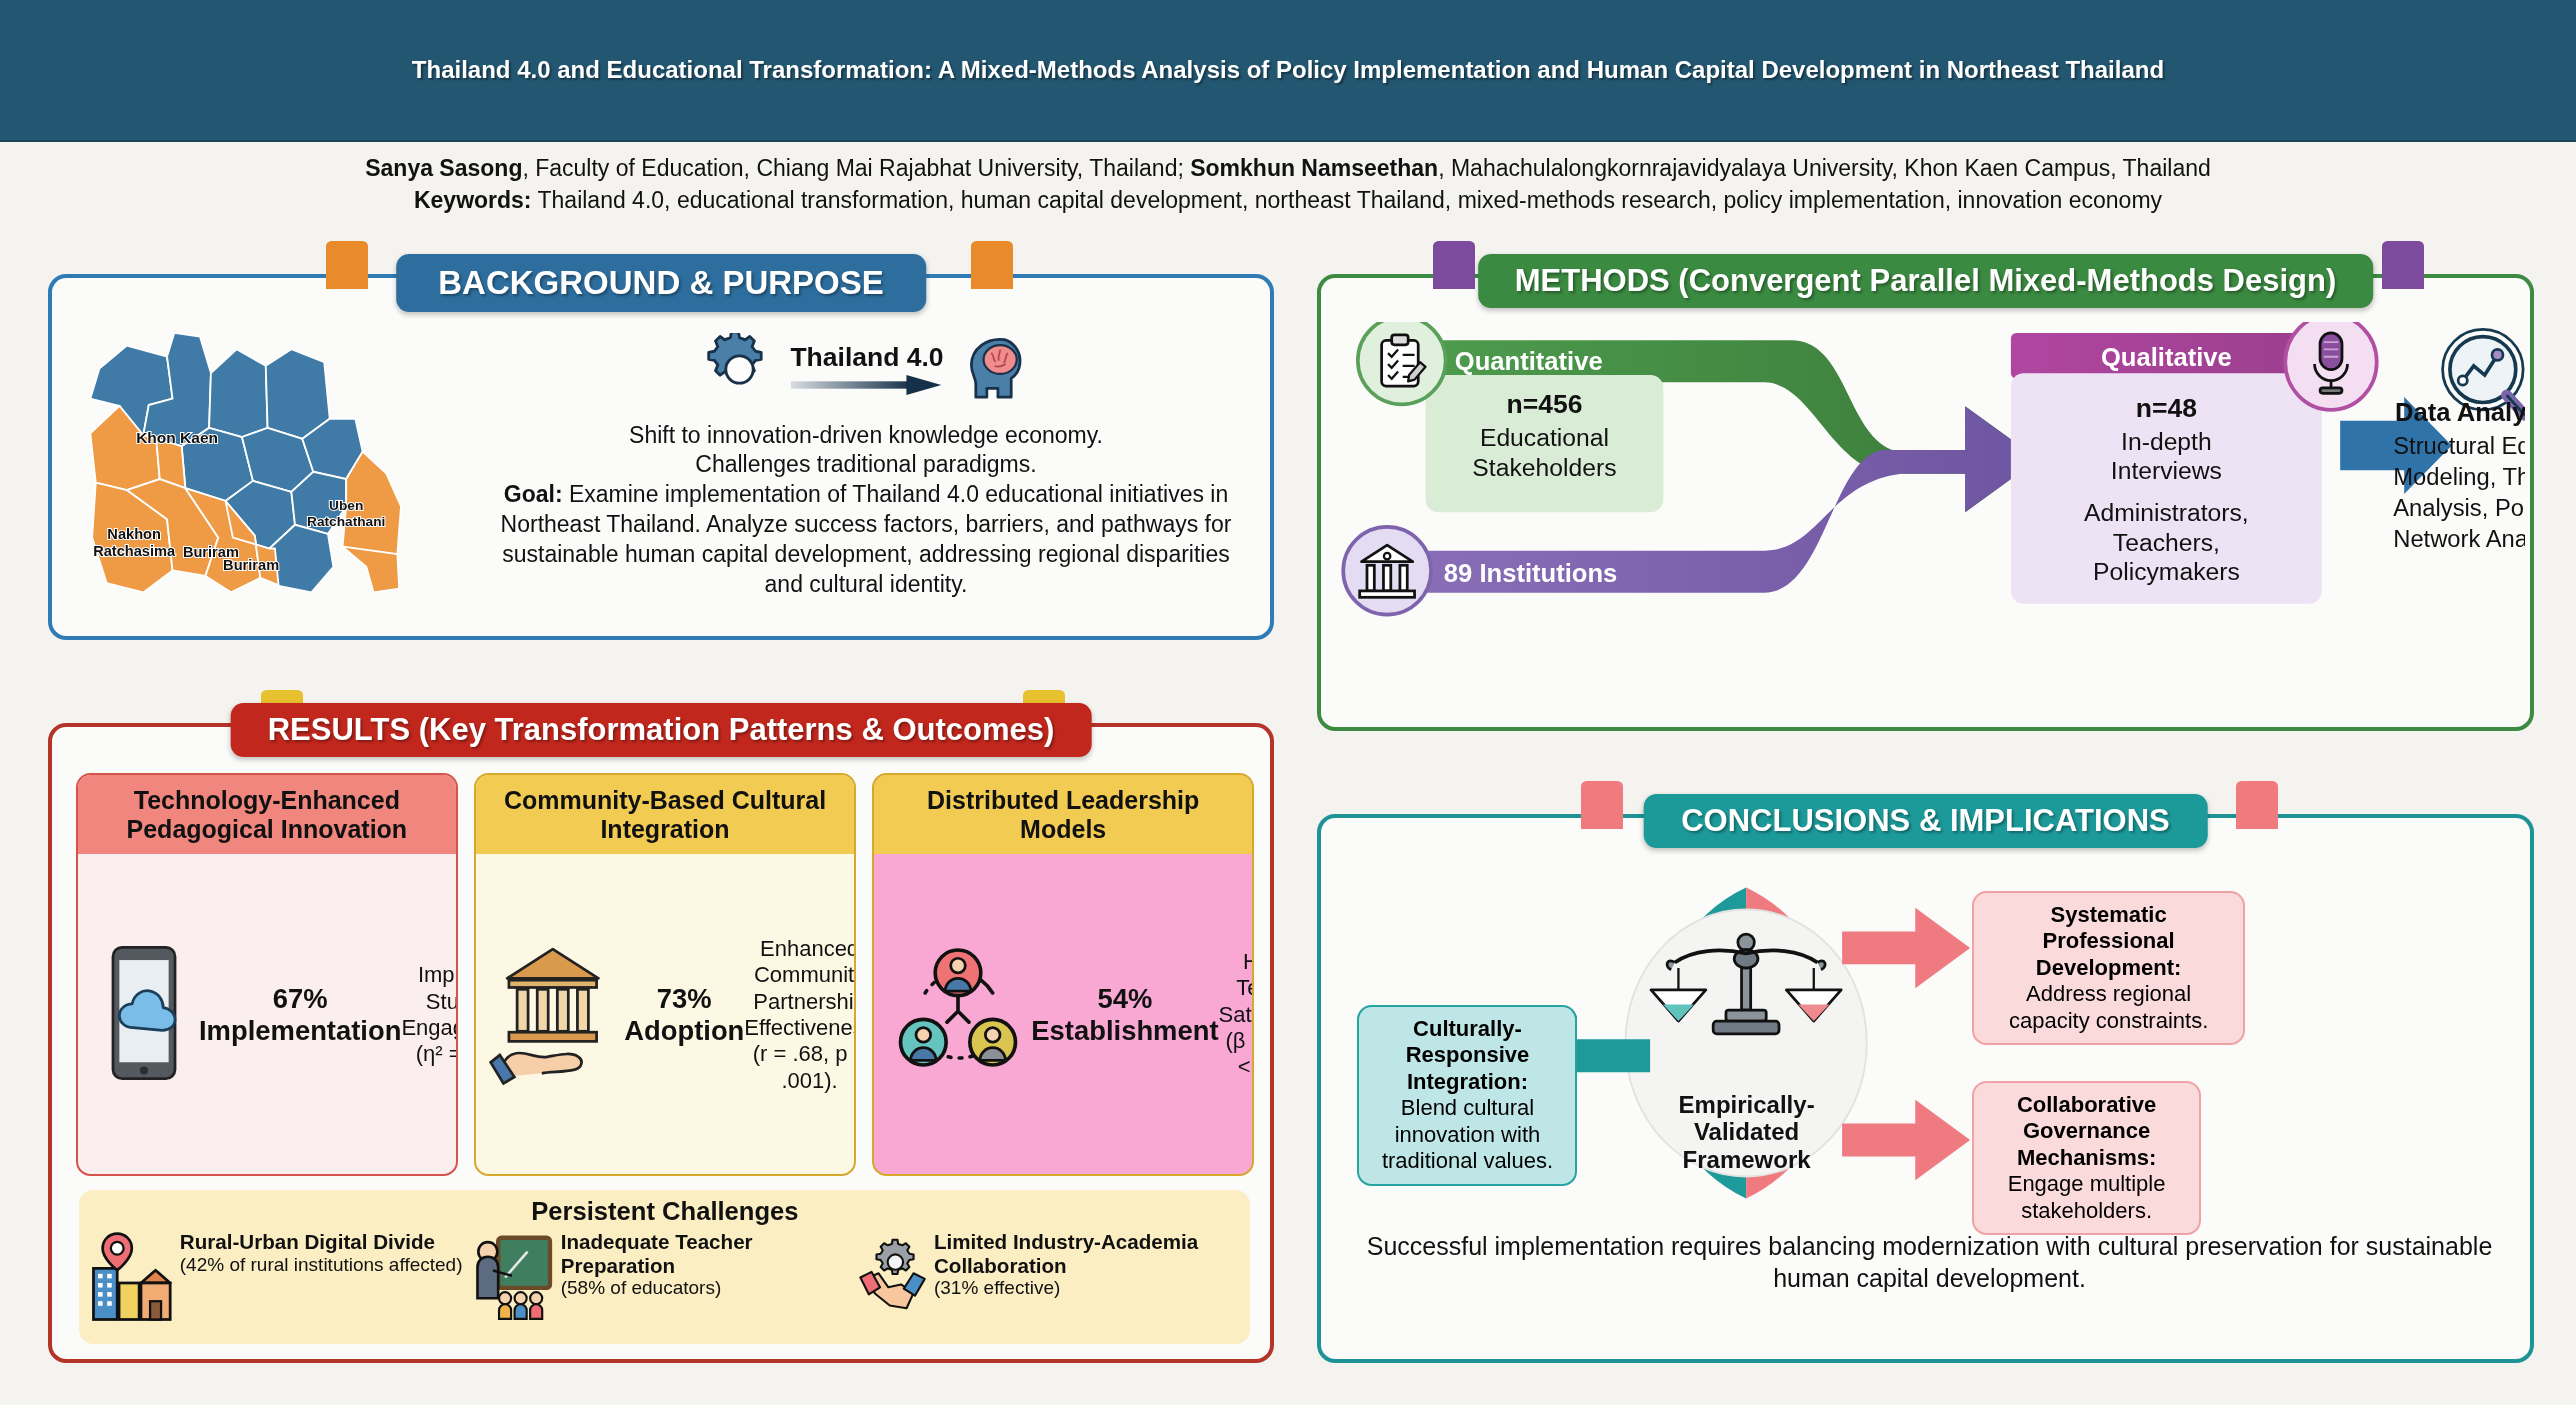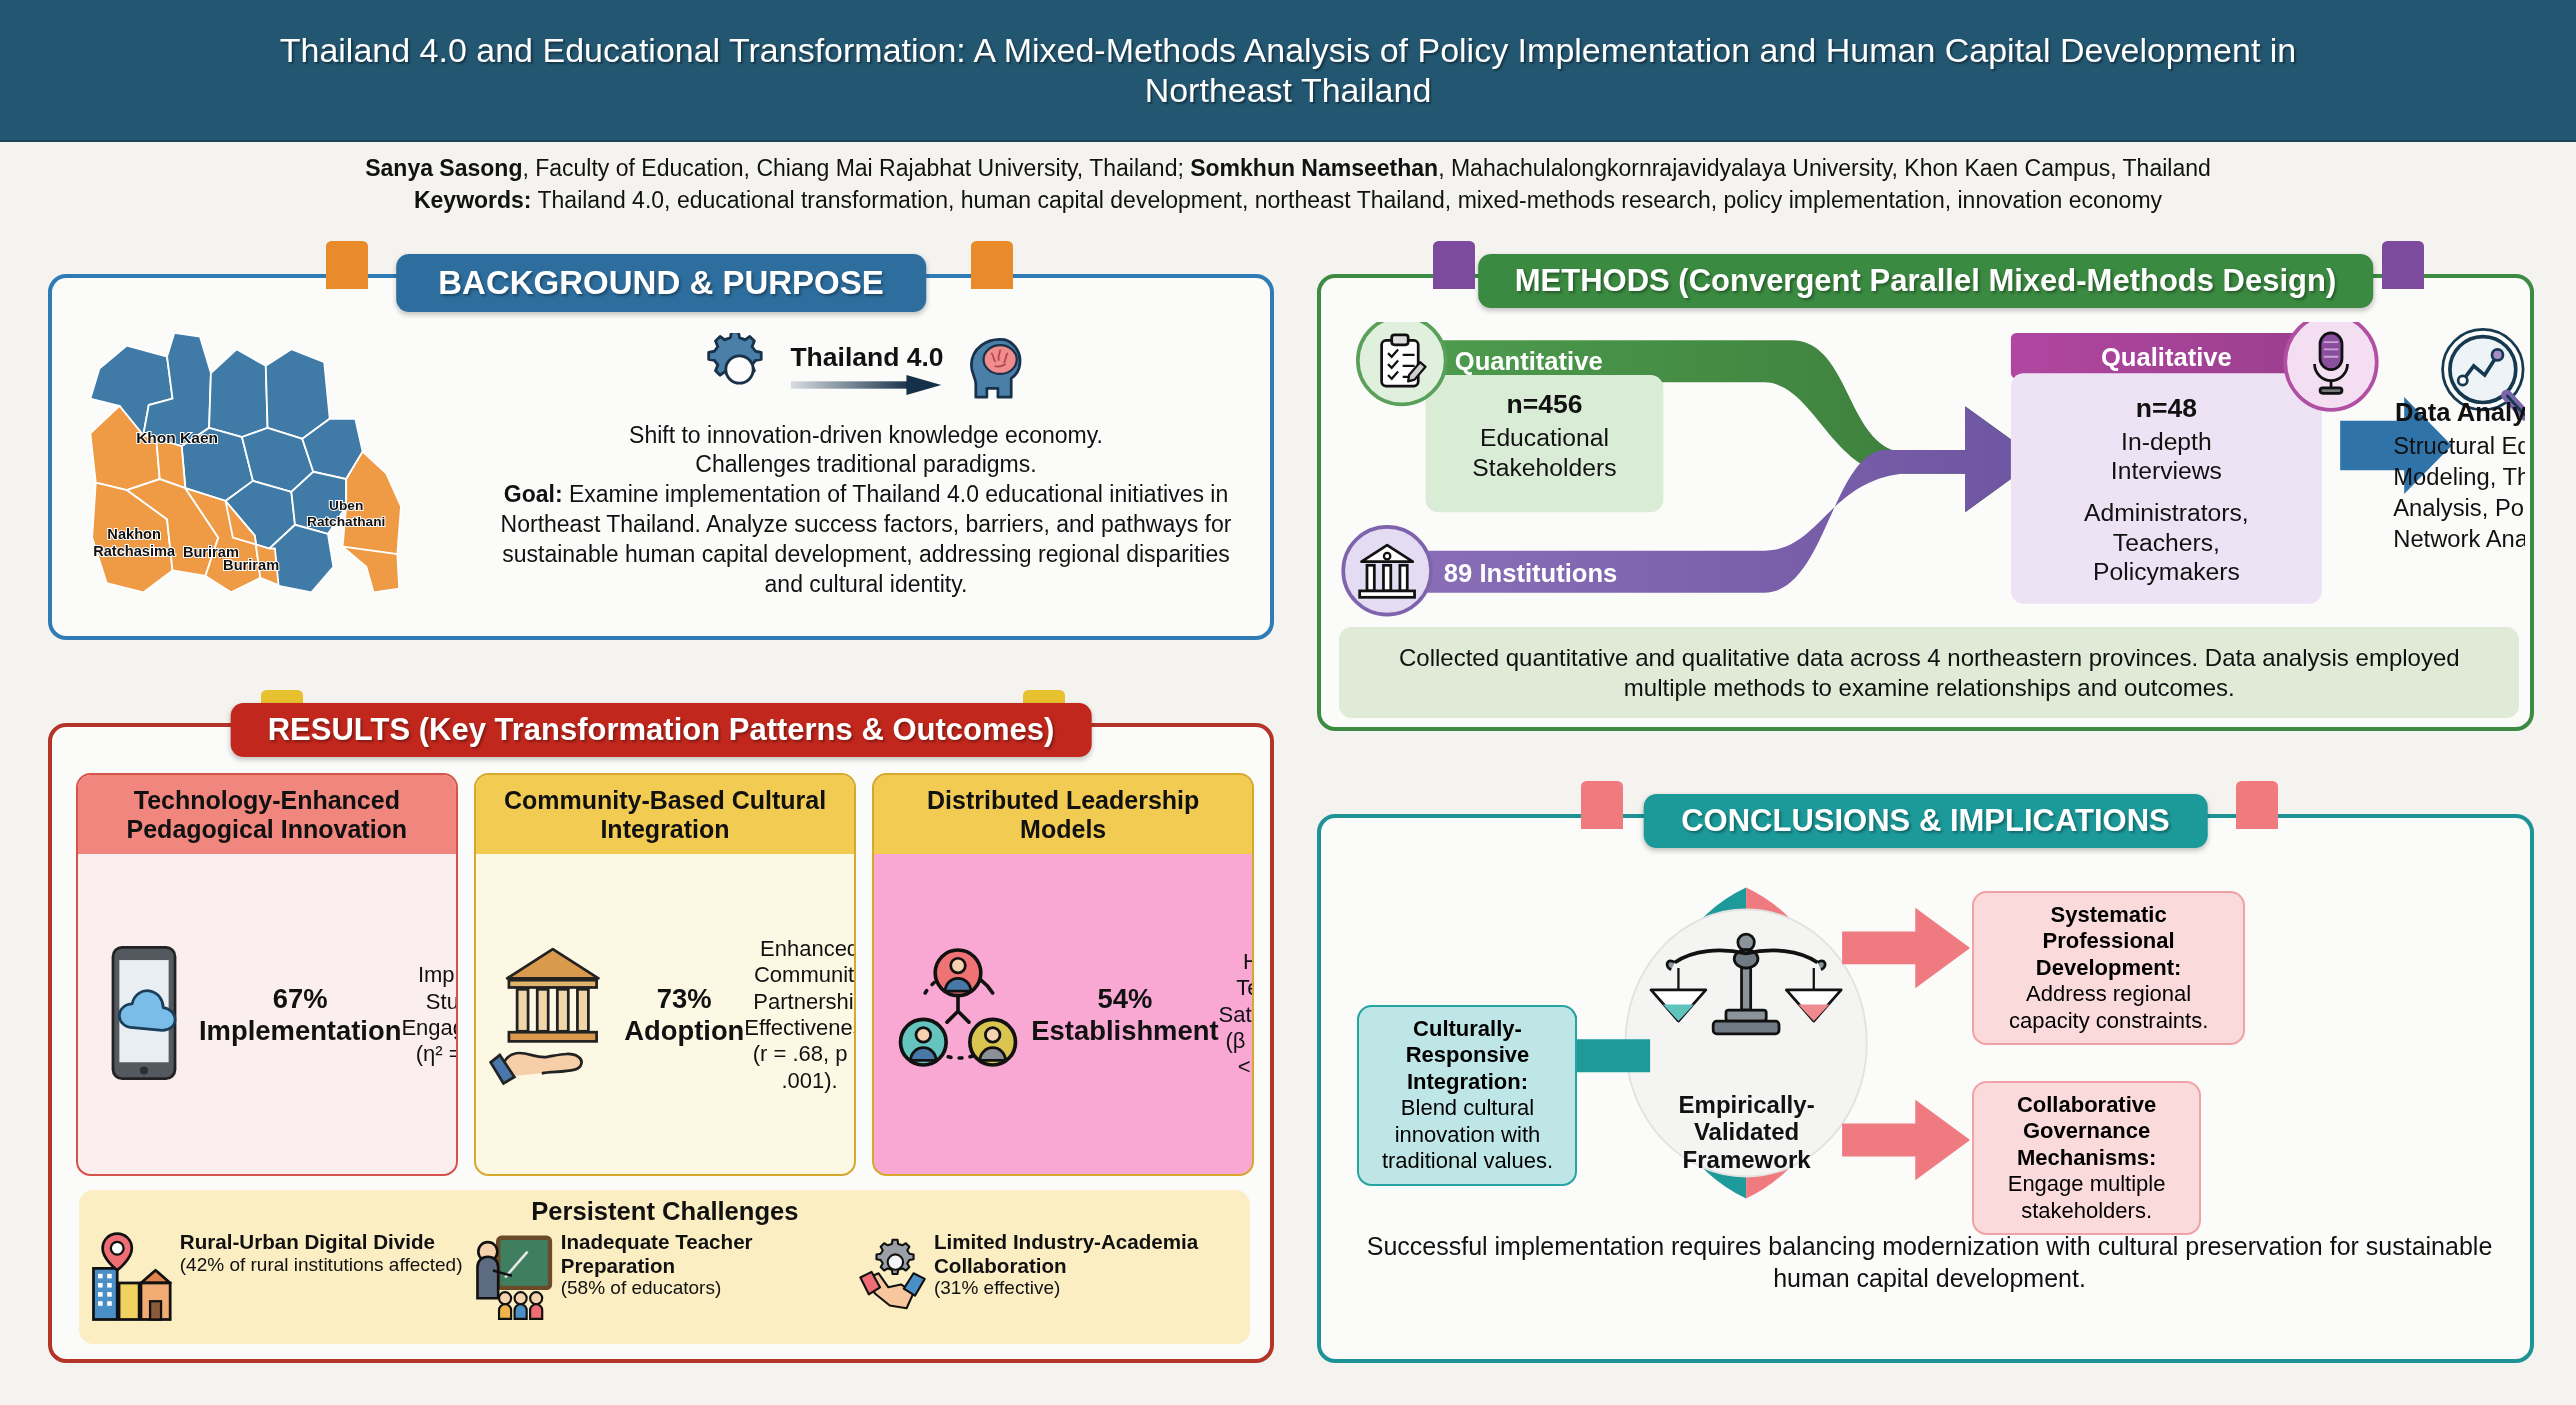--- a/index.html
+++ b/index.html
@@ -12,21 +12,21 @@
   #poster { position: relative; width: 2576px; height: 1405px; background:#f4f3f0; }
 
   
   .title-bar {
     position:absolute; left:0; top:0; width:2576px; height:142px;
     background:#235670;
     display:flex; align-items:center; justify-content:center;
     border-bottom:2.7px solid #1b4457;
   }
   .title-text {
-    color:#ffffff; font-weight:normal; font-size:34px; line-height:1.18;
+    color:#ffffff; font-weight:bold; font-size:24px; line-height:1.18;
     text-align:center; max-width:2150px;
     text-shadow: 1.8px 1.8px 1.8px rgba(0,0,0,.38);
   }
   .meta-block {
     position:absolute; left:0; top:145px; width:2576px; height:79px;
     display:flex; flex-direction:column; align-items:center; justify-content:center; gap:5.5px;
   }
   .meta-line { font-size:23px; color:#111; text-align:center; }
   .meta-line b { font-weight:bold; }
 
@@ -429,21 +429,20 @@
 
           <text x="1160" y="108" font-size="28" font-weight="bold" fill="#111">Data Analysis:</text>
           <text x="1158" y="144" font-size="26" fill="#111">Structural Equation</text>
           <text x="1158" y="178" font-size="26" fill="#111">Modeling, Thematic</text>
           <text x="1158" y="212" font-size="26" fill="#111">Analysis, Policy</text>
           <text x="1158" y="246" font-size="26" fill="#111">Network Analysis</text>
         </g>
       </svg>
     </div>
 
-    <div class="met-note">Collected quantitative and qualitative data across 4 northeastern provinces. Data analysis employed multiple methods to examine relationships and outcomes.</div>
   </div>
 
   <div class="panel" id="con-panel">
     <div class="hdr-accent" style="left:260px; background:#ef7b7e;"></div>
     <div class="hdr-accent" style="left:915px; background:#ef7b7e;"></div>
     <div class="panel-hdr">CONCLUSIONS &amp; IMPLICATIONS</div>
 
     <div class="con-diagram">
       <svg width="1198" height="366" viewBox="0 0 1310 400" style="position:absolute;left:0;top:0;">
 

